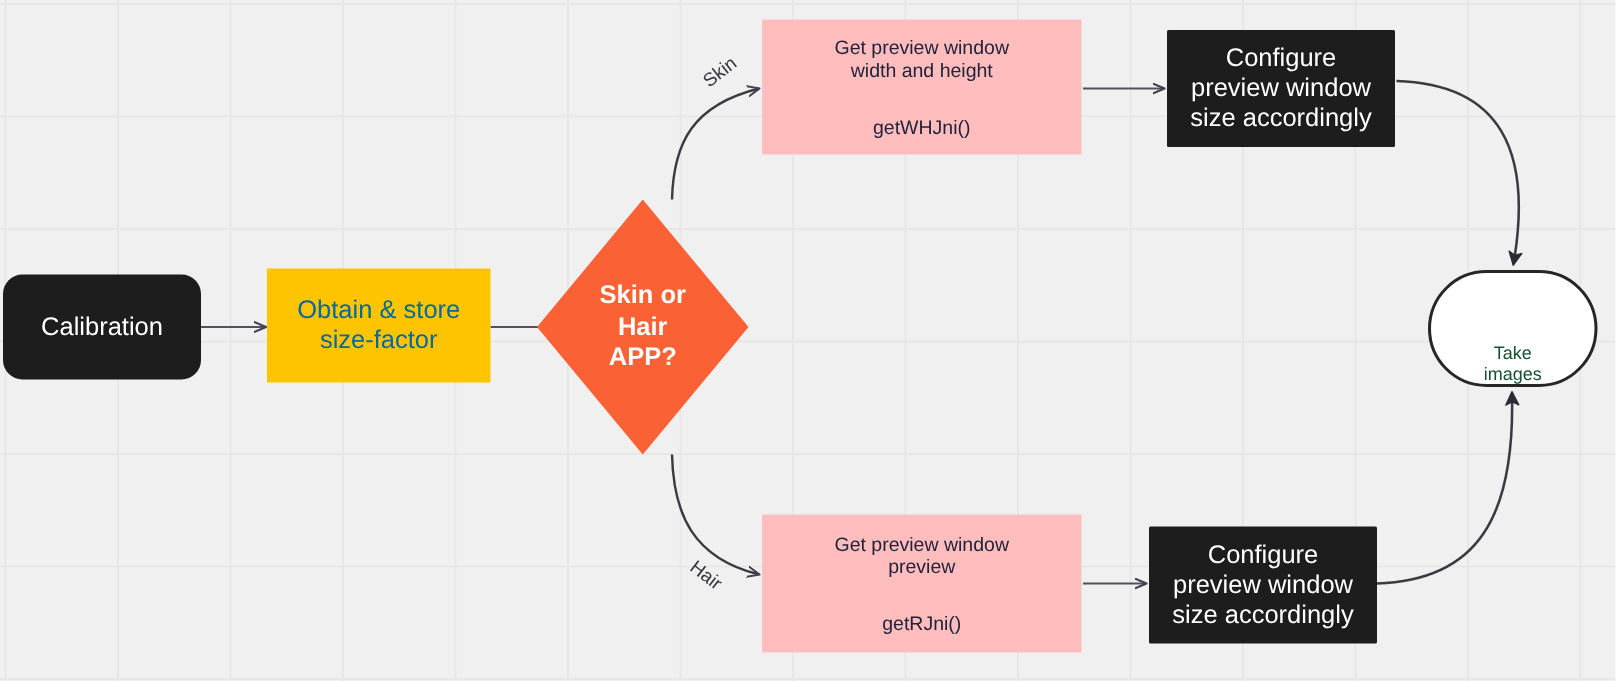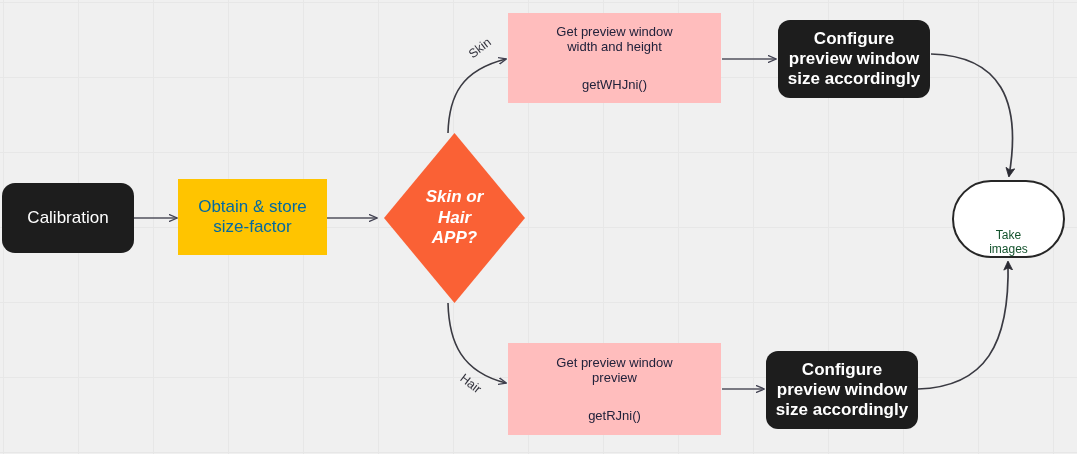--- a/index.html
+++ b/index.html
@@ -37,21 +37,21 @@
     justify-content: center;
     text-align: center;
     line-height: 1.18;
   }
   .node-dark {
     background: #1d1d1d;
     color: #ffffff;
     border-radius: 13px;
     font-size: 17px;
   }
-  .node-dark.tight { border-radius: 12px; font-weight: bold; }
+  .node-dark.tight { border-radius: 1px; }
   .node-yellow {
     background: #ffc400;
     color: #0369a1;
     font-size: 17px;
   }
   .node-pink {
     background: #ffbdbd;
     color: #22223b;
     font-size: 13px;
   }
@@ -129,21 +129,21 @@
 
   <div class="node node-dark" style="left:2px; top:183px; width:132px; height:70px;">
     <span>Calibration</span>
   </div>
 
   <div class="node node-yellow" style="left:178px; top:179px; width:149px; height:76px;">
     <span class="line">Obtain &amp; store</span>
     <span class="line">size-factor</span>
   </div>
 
-  <div class="diamond-wrap" style="left:384px; top:133px; width:141px; height:170px;font-style:italic;">
+  <div class="diamond-wrap" style="left:358px; top:133px; width:141px; height:170px;">
     <svg class="diamond-shape" viewBox="0 0 141 170" preserveAspectRatio="none">
       <polygon points="70.5,0 141,85 70.5,170 0,85" fill="#fa6135"></polygon>
     </svg>
     <div class="diamond-label">
       <span class="line">Skin or</span>
       <span class="line">Hair</span>
       <span class="line">APP?</span>
     </div>
   </div>
 

